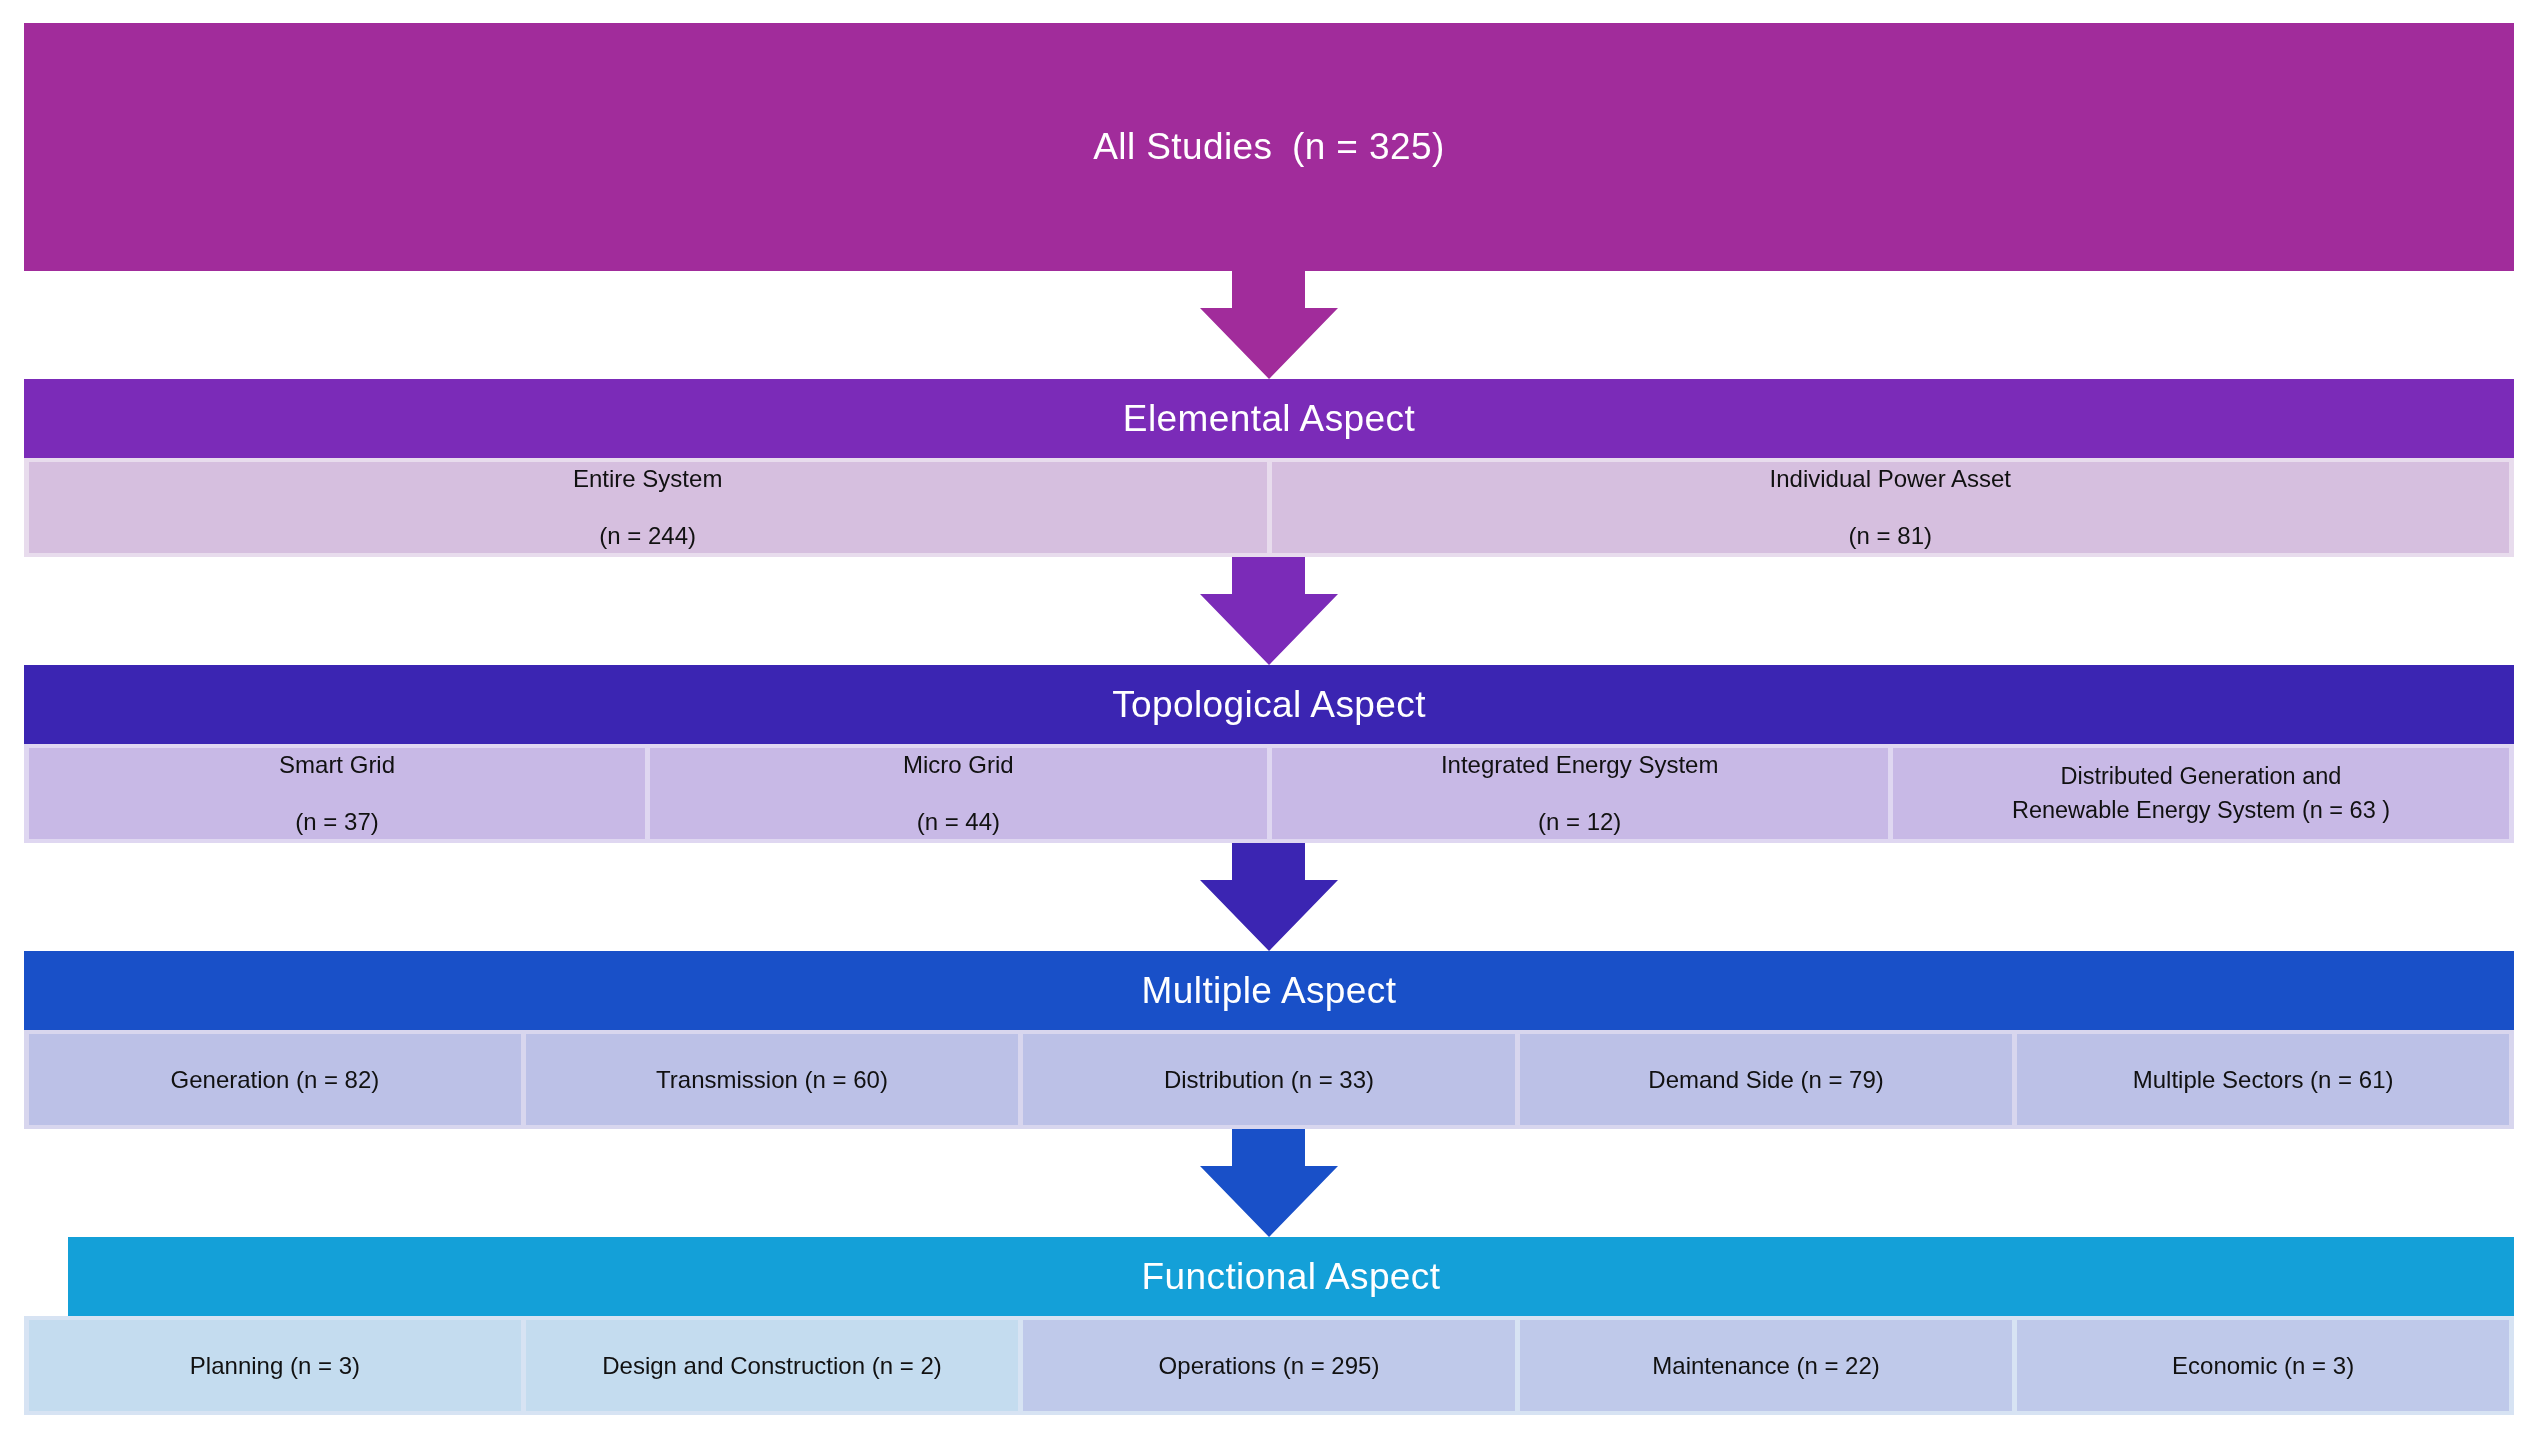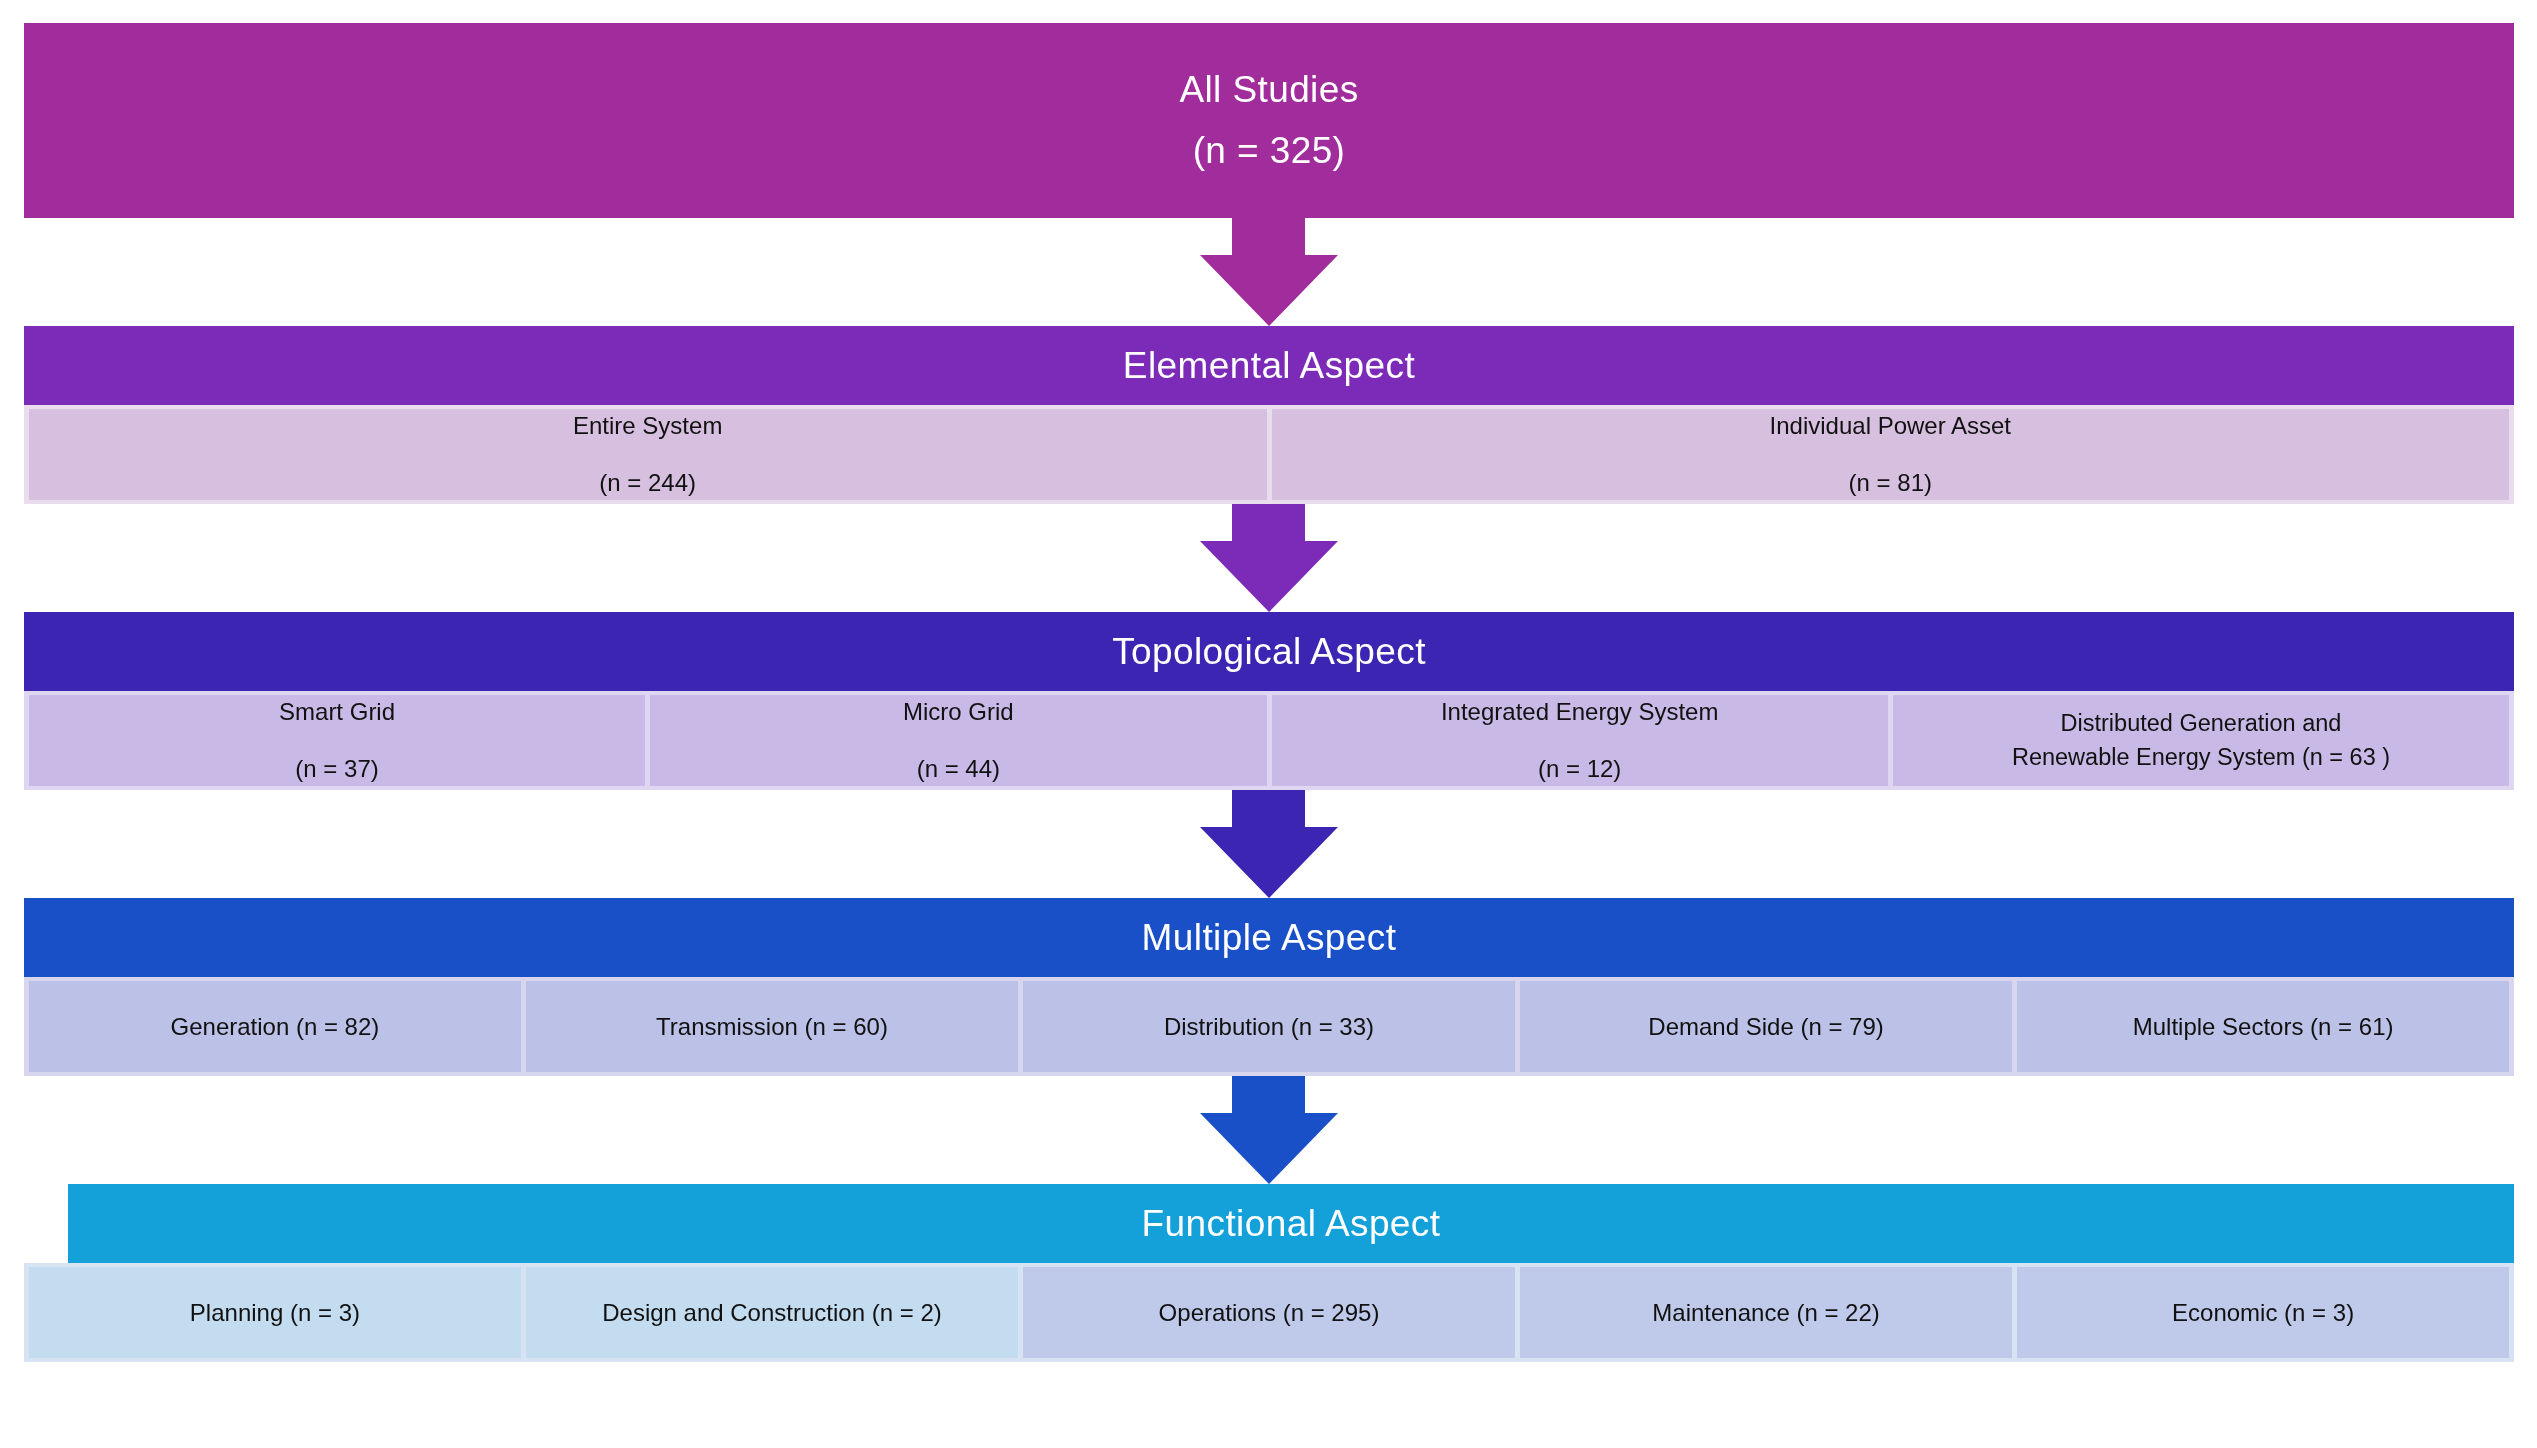--- a/index.html
+++ b/index.html
@@ -8,25 +8,25 @@
 
   .stage {
     width: 2538px;
     height: 1449px;
     padding: 23px 24px 4.9px 24px;
     background: #ffffff;
   }
 
   
   .band-root {
-    height: 195px;
+    height: 248px;
     background: var(--root-band);
     color: var(--text-light);
     display: flex;
-    flex-direction: column;
+    flex-direction: row;
     align-items: center;
     justify-content: center;
     gap: 19.5px;
     font-size: 37px;
     letter-spacing: 0.4px;
   }
 
   
   .level-header {
     height: 79px;

